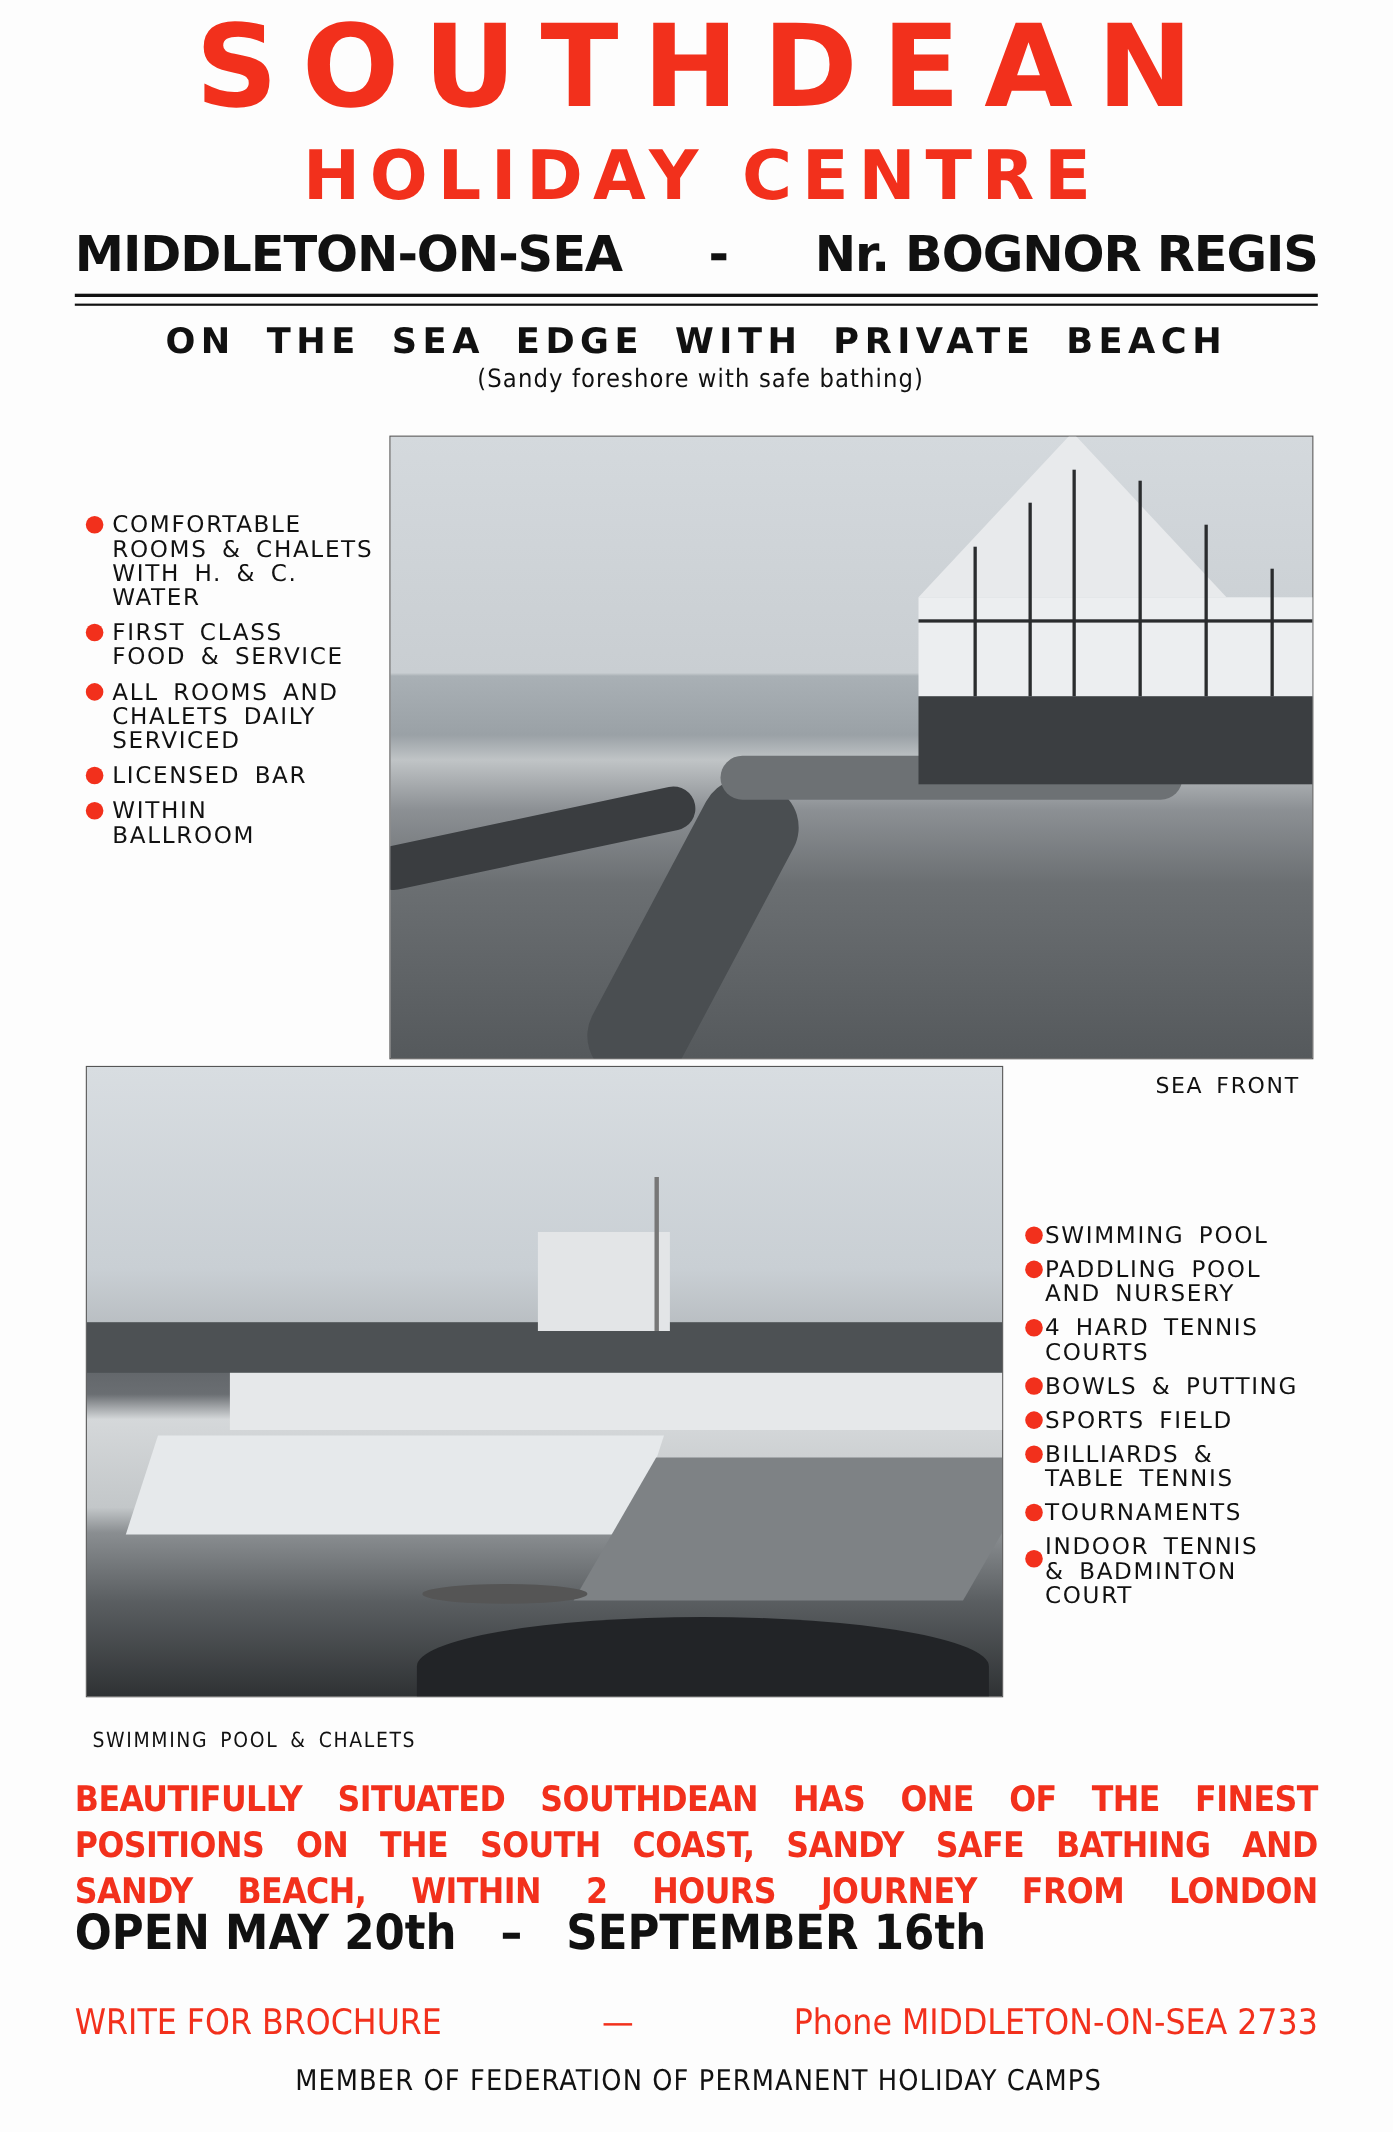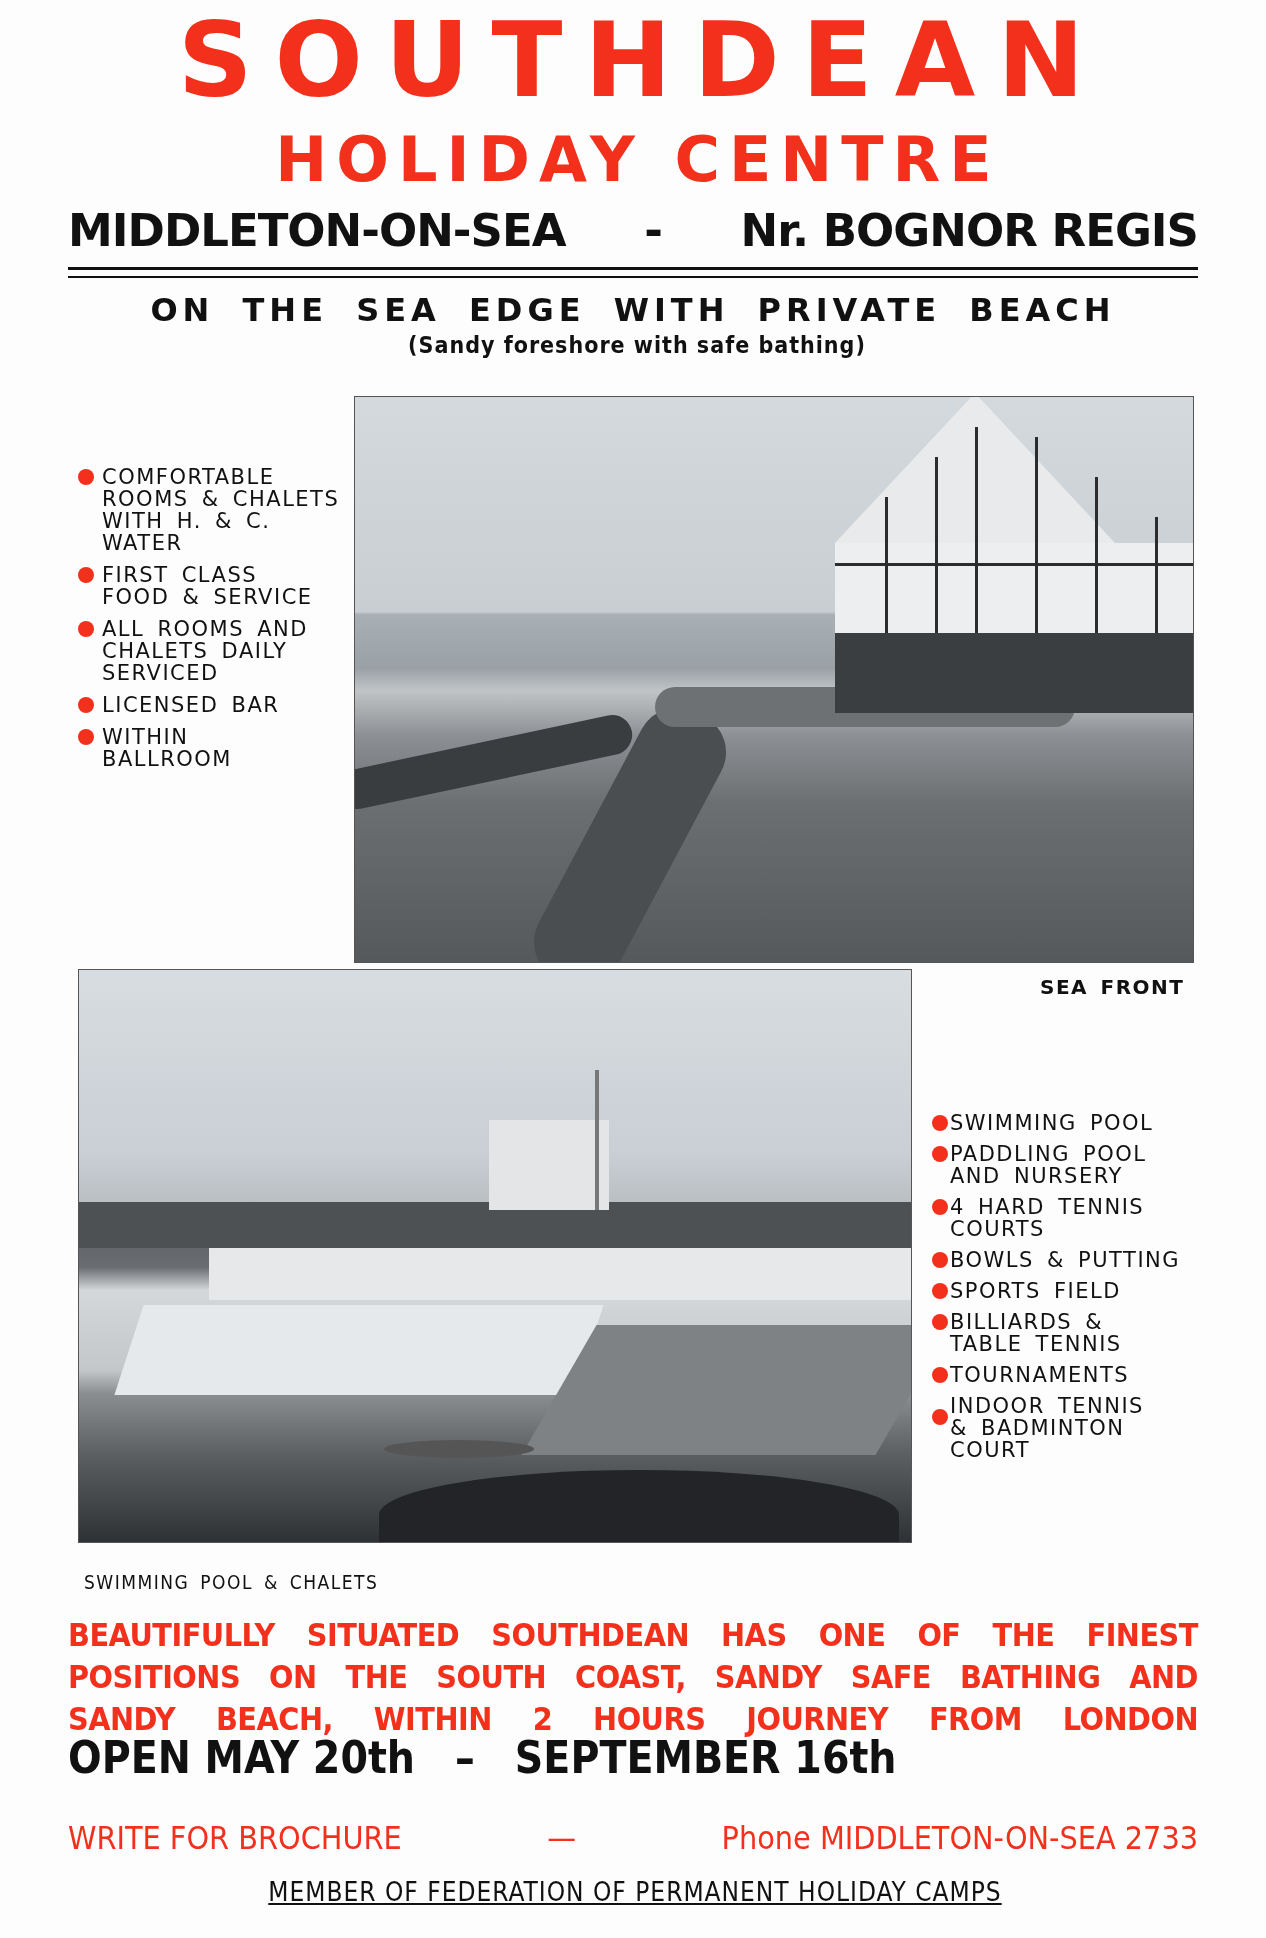--- a/index.html
+++ b/index.html
@@ -13,21 +13,21 @@
     #title-main { top: 8px; font-size: 104px; font-weight: bold; letter-spacing: 22px; line-height: 104px; padding-left: 18px; font-family: "DejaVu Sans", sans-serif; }
     #title-sub { top: 128px; font-size: 62px; font-weight: bold; letter-spacing: 9px; line-height: 64px; padding-left: 10px; }
     #location { top: 204px; left: 68px; width: 1130px; font-size: 45px; font-weight: bold; line-height: 54px; white-space: nowrap; display: flex; justify-content: space-between; font-family: "DejaVu Sans", sans-serif; letter-spacing: -1px; }
     #location span { display: inline-block; }
 
     .rule { left: 68px; width: 1130px; height: 3px; background: #111; }
     #rule-1 { top: 267px; }
     #rule-2 { top: 276px; height: 2px; }
 
     #tagline { top: 290px; font-size: 32px; font-weight: bold; letter-spacing: 5px; word-spacing: 12px; line-height: 40px; padding-left: 0; }
-    #tagline-sub { top: 330px; font-size: 23px; letter-spacing: 1px; line-height: 30px; font-family: "DejaVu Sans Condensed", "DejaVu Sans", sans-serif; padding-left: 8px; font-weight: bold; }
+    #tagline-sub { top: 330px; font-size: 23px; letter-spacing: 1px; line-height: 30px; font-family: "DejaVu Sans Condensed", "DejaVu Sans", sans-serif; padding-left: 8px; }
 
     
     .features { list-style: none; }
     .features li { position: relative; font-size: 21px; line-height: 22px; letter-spacing: 1.5px; word-spacing: 5px; font-family: "DejaVu Sans", sans-serif; }
     .features .dot { position: absolute; width: 16px; height: 16px; border-radius: 50%; background: #f2301c; }
     .features .txt { display: block; white-space: pre-line; }
 
     #features-left { top: 466px; left: 74px; width: 280px; }
     #features-left li { margin-bottom: 10px; padding-left: 28px; }
     #features-left .dot { left: 4px; top: 3px; }
@@ -51,33 +51,33 @@
     .house-gable { border-left: 140px solid transparent; border-right: 140px solid transparent; border-bottom: 150px solid #e8eaec; }
     .house-body { background: #eceef0; }
     .timber { background: #2a2c2e; }
     .hedge { background: #3a3d40; border-radius: 40px; }
     .chalet-roof { background: #4d5154; }
     .chalet-wall { background: #e6e8ea; }
     .pool { background: #dfe2e4; }
     .bush { background: #222427; border-radius: 50% 50% 0 0; }
 
     .caption { font-size: 20px; letter-spacing: 1.5px; word-spacing: 4px; line-height: 24px; white-space: nowrap; }
-    #caption-sea-front { top: 975px; left: 1040px; width: 152px; text-align: left; font-weight: bold; }
+    #caption-sea-front { top: 975px; left: 1040px; width: 152px; text-align: center; }
     #caption-pool { top: 1570px; left: 84px; font-family: "DejaVu Sans Condensed", "DejaVu Sans", sans-serif; font-size: 19px; }
 
     #blurb { top: 1614px; left: 68px; width: 1130px; font-size: 32px; font-weight: bold; line-height: 42px; font-family: "DejaVu Sans Condensed", "DejaVu Sans", sans-serif; letter-spacing: -0.5px; }
     #blurb div { display: flex; justify-content: space-between; white-space: nowrap; }
 
     #dates { top: 1732px; left: 68px; width: 1130px; font-size: 44px; font-weight: bold; line-height: 52px; display: flex; justify-content: flex-start; white-space: nowrap; font-family: "DejaVu Sans Condensed", "DejaVu Sans", sans-serif; }
     #dates .dash { padding: 0 40px; }
 
     #contact { top: 1818px; left: 68px; width: 1130px; font-size: 32px; line-height: 40px; display: flex; justify-content: space-between; white-space: nowrap; font-family: "DejaVu Sans Condensed", "DejaVu Sans", sans-serif; }
     #contact .dash { padding: 0 30px; }
 
-    #membership { top: 1876px; font-size: 26px; line-height: 32px; letter-spacing: 1px; font-family: "DejaVu Sans Condensed", "DejaVu Sans", sans-serif; padding-left: 4px; text-decoration: underline; }
+    #membership { top: 1876px; font-size: 26px; line-height: 32px; letter-spacing: 1px; font-family: "DejaVu Sans Condensed", "DejaVu Sans", sans-serif; padding-left: 4px; }
   </style>
 </head>
 <body>
 
 <div id="title-main" class="abs center red">SOUTHDEAN</div>
 <div id="title-sub" class="abs center red">HOLIDAY CENTRE</div>
 
 <div id="location" class="abs">
   <span>MIDDLETON-ON-SEA</span>
   <span>-</span>

